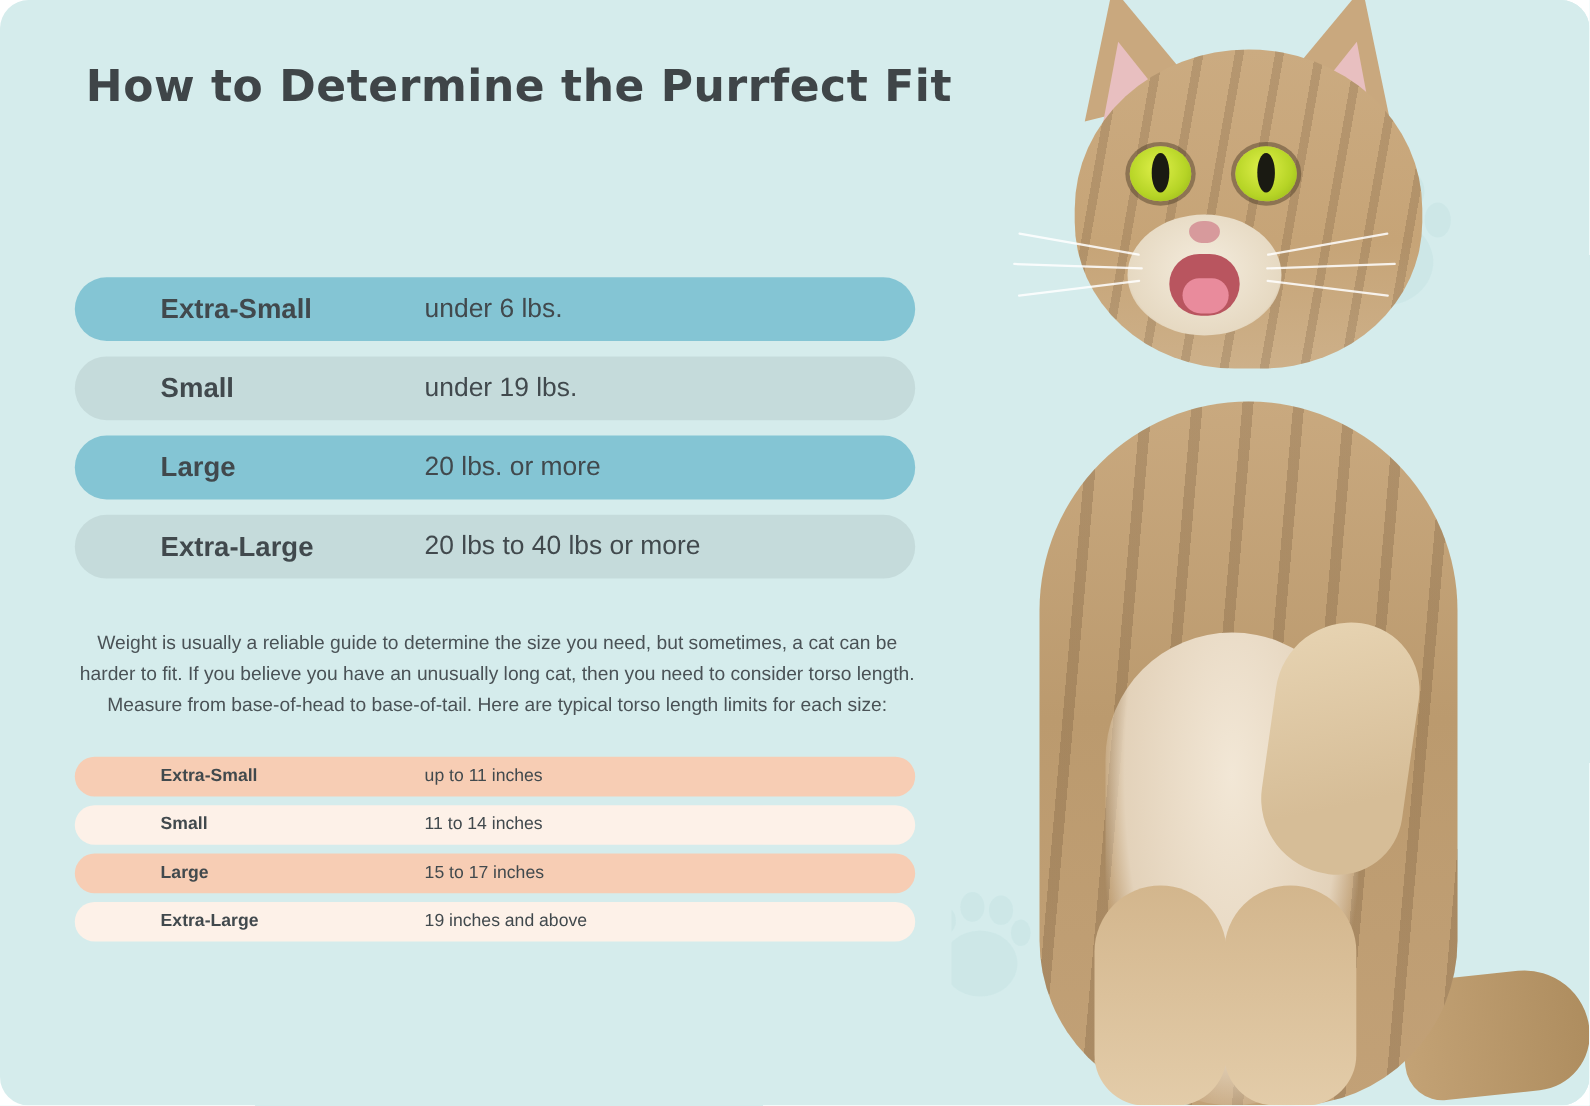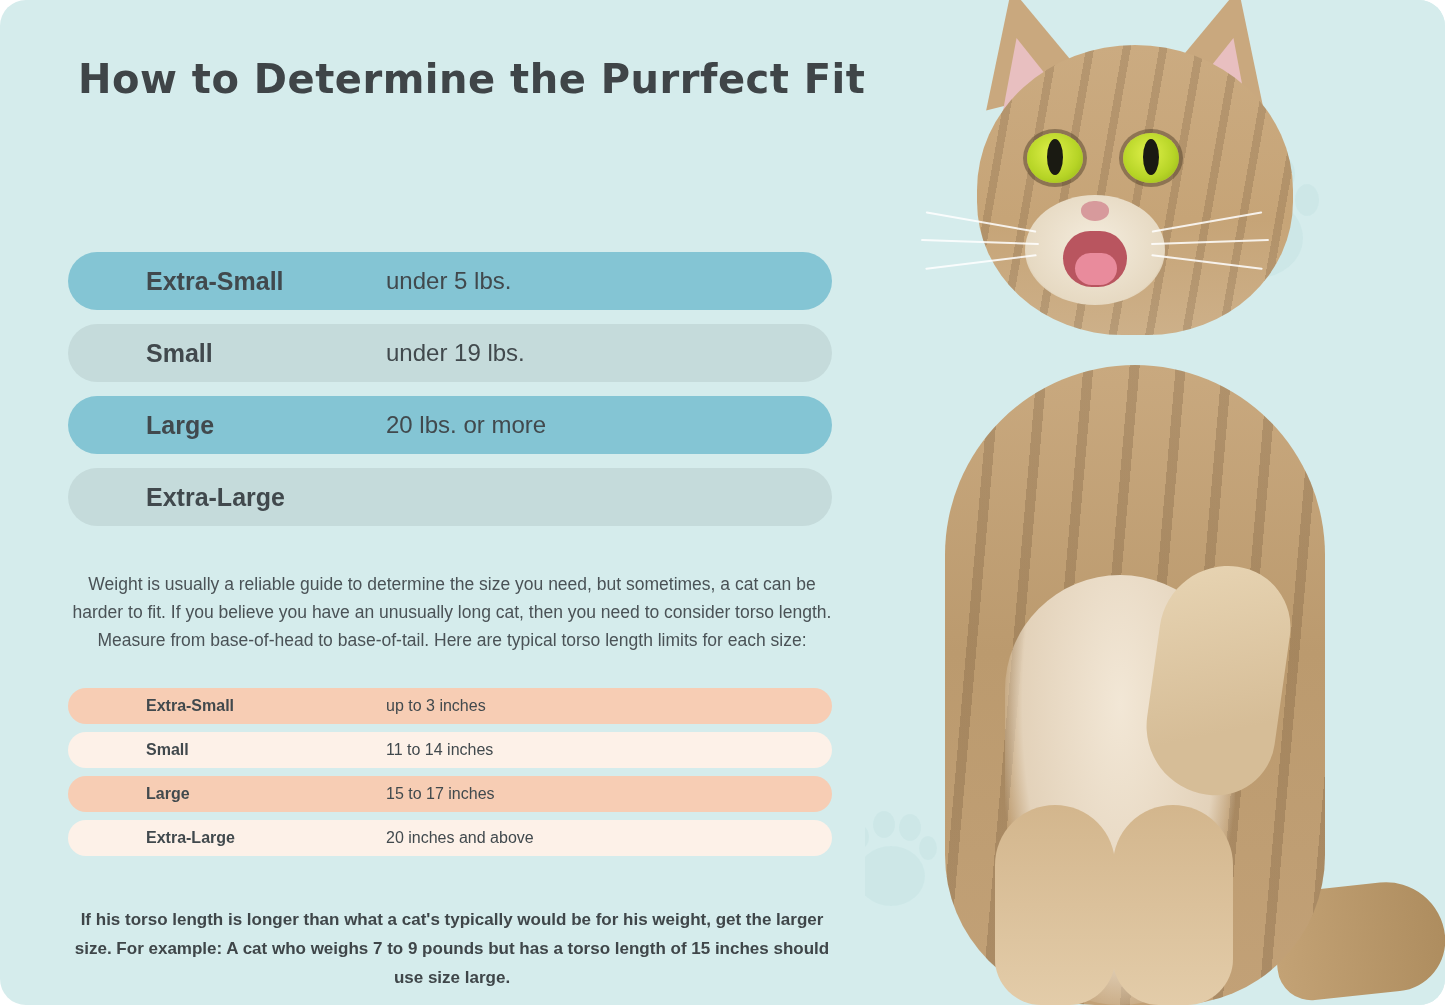--- a/index.html
+++ b/index.html
@@ -392,53 +392,53 @@
       </div>
     </div>
 
     <div class="content">
       <h1 class="title">How to Determine the Purrfect Fit</h1>
 
 
       <div class="rows-weight">
         <div class="row alt-a">
           <div class="label">Extra-Small</div>
-          <div class="value">under 5 lbs.</div>
+          <div class="value">under 6 lbs.</div>
         </div>
         <div class="row alt-b">
           <div class="label">Small</div>
           <div class="value">under 19 lbs.</div>
         </div>
         <div class="row alt-a">
           <div class="label">Large</div>
           <div class="value">20 lbs. or more</div>
         </div>
         <div class="row alt-b">
           <div class="label">Extra-Large</div>
+          <div class="value">20 lbs to 40 lbs or more</div>
         </div>
       </div>
 
       <p class="mid-text">Weight is usually a reliable guide to determine the size you need, but sometimes, a cat can be harder to fit. If you believe you have an unusually long cat, then you need to consider torso length. Measure from base-of-head to base-of-tail. Here are typical torso length limits for each size:</p>
 
       <div class="rows-torso">
         <div class="row-sm alt-a">
           <div class="label">Extra-Small</div>
-          <div class="value">up to 3 inches</div>
+          <div class="value">up to 11 inches</div>
         </div>
         <div class="row-sm alt-b">
           <div class="label">Small</div>
           <div class="value">11 to 14 inches</div>
         </div>
         <div class="row-sm alt-a">
           <div class="label">Large</div>
           <div class="value">15 to 17 inches</div>
         </div>
         <div class="row-sm alt-b">
           <div class="label">Extra-Large</div>
-          <div class="value">20 inches and above</div>
-        </div>
-      </div>
-
-      <p class="footer">If his torso length is longer than what a cat's typically would be for his weight, get the larger size. For example: A cat who weighs 7 to 9 pounds but has a torso length of 15 inches should use size large.</p>
+          <div class="value">19 inches and above</div>
+        </div>
+      </div>
+
     </div>
 
   </div>
 </div>
 
 </body></html>

